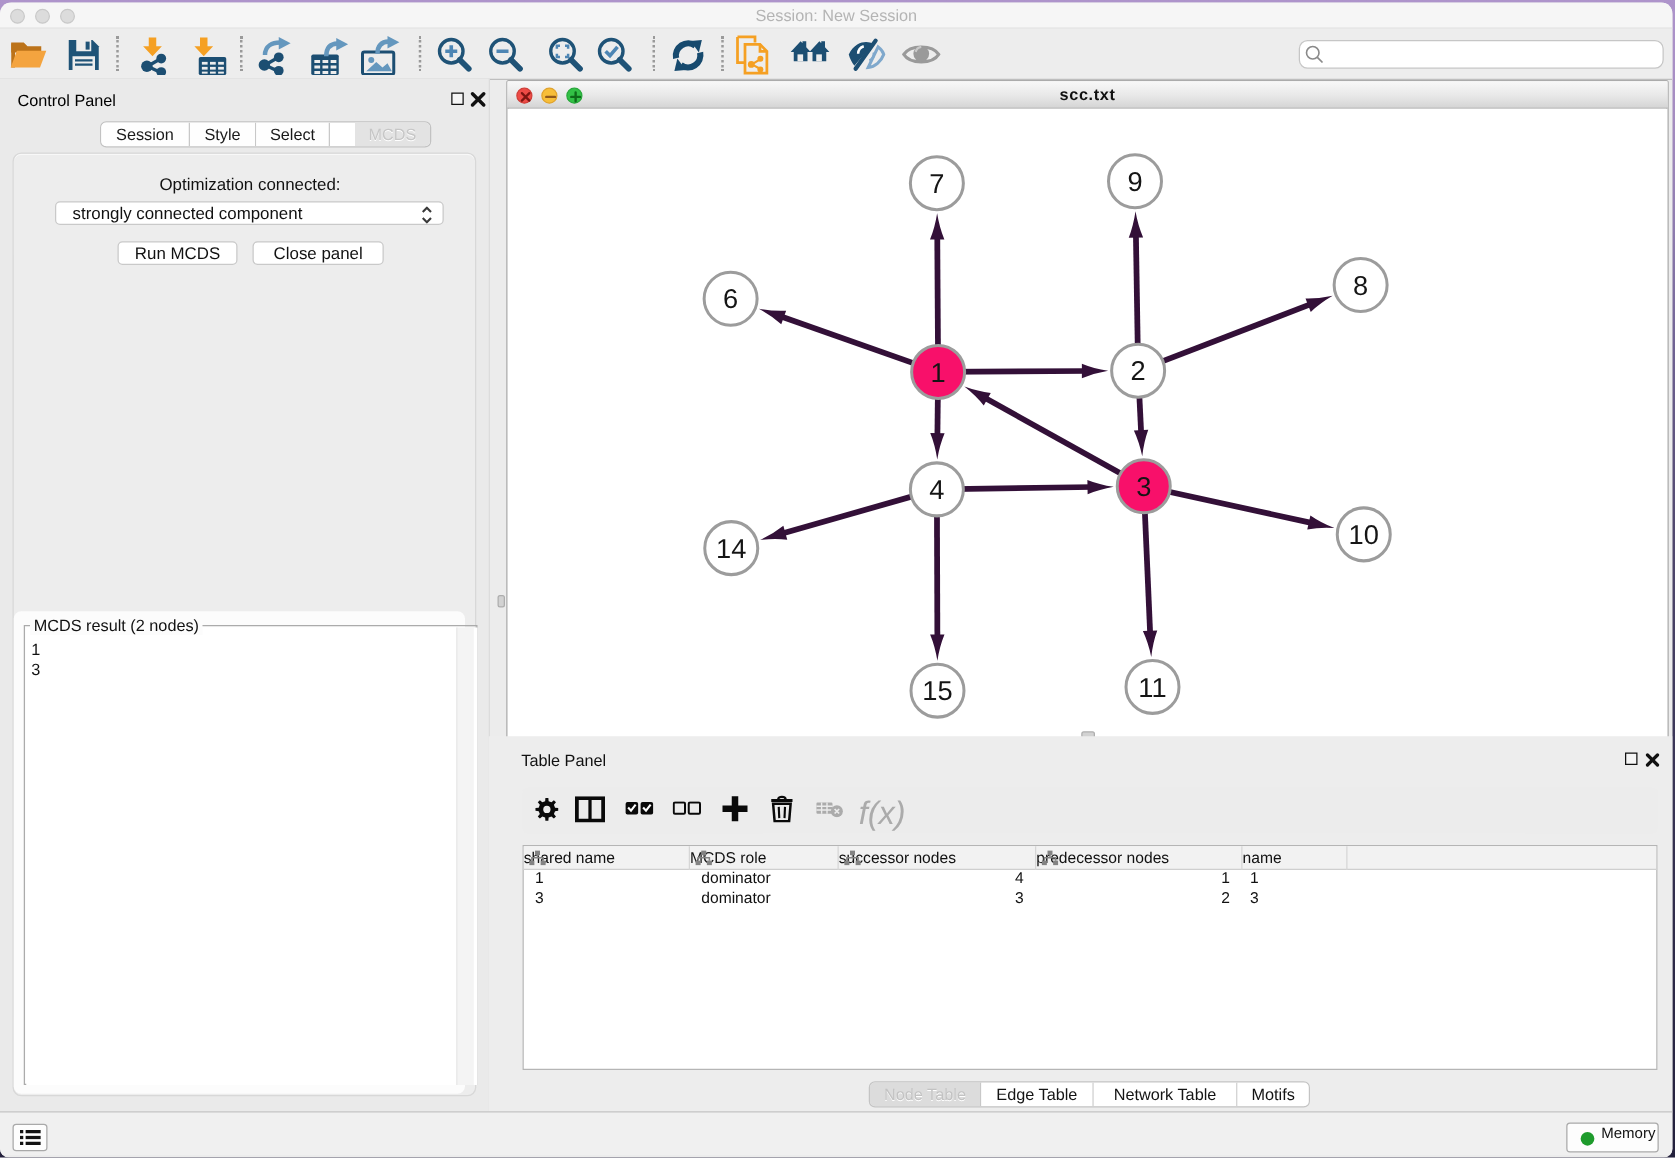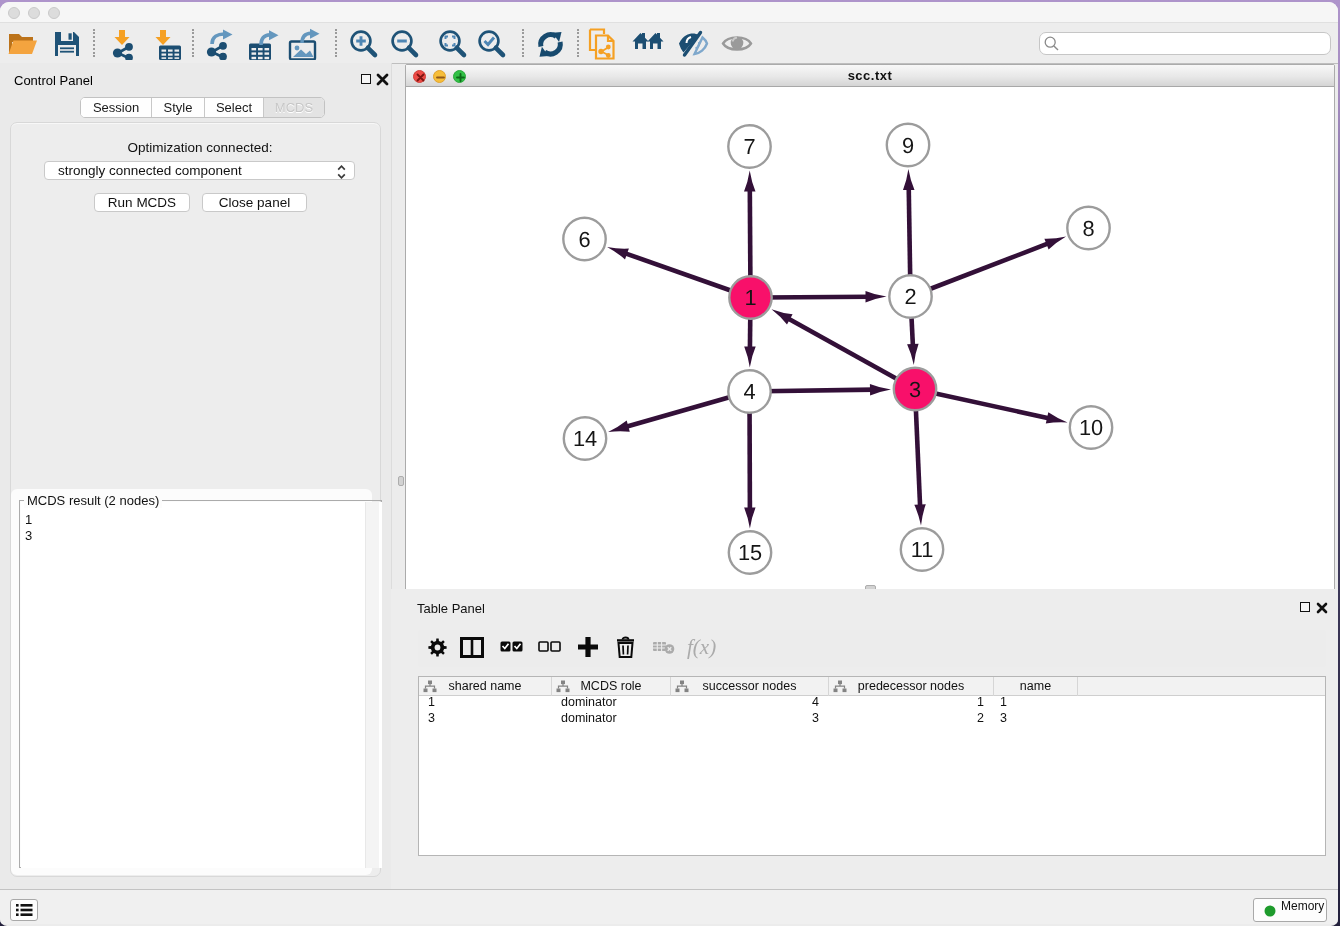--- a/index.html
+++ b/index.html
@@ -35,40 +35,41 @@
 #iframe-tb{position:absolute;left:0;top:0;width:100%;height:22px;background:linear-gradient(180deg,#F8F8F8,#E8E8E8 55%,#D5D5D5);border-bottom:1px solid #A8A8A8;}
 #iframe-title{position:absolute;top:3px;width:100%;text-align:center;font-weight:bold;font-size:13px;color:#111;letter-spacing:.5px;}
 .itl{position:absolute;top:4.5px;width:13px;height:13px;border-radius:50%;}
 #canvas{position:absolute;left:1px;top:22px;width:926px;height:500px;background:#FFF;overflow:hidden;}
 
 #tp{position:absolute;left:391px;top:587px;width:947px;height:300px;background:#EDEDED;padding-left:13px;}
 #tp-title{position:absolute;left:26px;top:12px;font-size:13px;color:#111;}
 #tp-toolbar{position:absolute;left:27px;top:41px;width:908px;height:37px;background:#ECECEC;border-radius:4px;}
 #tbl{position:absolute;left:27px;top:87px;width:908px;height:180px;background:#FFF;border:1px solid #B5B5B5;}
 #tbl-head{position:absolute;left:0;top:0;width:100%;height:19px;background:#F2F2F2;border-bottom:1px solid #CFCFCF;}
-.th{position:absolute;top:0;height:19px;font-size:12.5px;color:#111;text-align:center;line-height:19px;border-right:1px solid #D6D6D6;}
+.th{position:absolute;top:0;height:19px;font-size:12.5px;color:#111;line-height:19px;border-right:1px solid #D6D6D6;}
 .th svg{position:absolute;left:4px;top:3px;}
 .td{position:absolute;font-size:12.5px;color:#111;height:16px;line-height:16px;}
 #tp-tabs{position:absolute;left:304px;top:276px;height:21px;display:flex;border:1px solid #C4C4C4;border-radius:5px;overflow:hidden;}
 .tptab{height:100%;font-size:13px;color:#141414;display:flex;align-items:center;justify-content:center;background:#FFF;border-right:1px solid #C8C8C8;}
 .tptab.sel{background:#DCDCDC;color:#C2C2C2;text-shadow:0 1px 0 #fff;}
 .tptab:last-child{border-right:none;}
 
 #statusbar{position:absolute;left:0;top:887px;width:100%;height:35px;background:#F0F0F0;border-top:1px solid #C3C3C3;}
 #list-btn{position:absolute;left:10px;top:9px;width:28px;height:22px;background:#FDFDFD;border:1px solid #A9A9A9;border-radius:3px;}
 #mem-btn{position:absolute;right:11px;top:8px;width:74px;height:24px;background:#FDFDFD;border:1px solid #A9A9A9;border-radius:3px;font-size:12px;color:#111;}
 svg{display:block;}
 svg text{text-rendering:geometricPrecision;}
 </style></head>
 <body>
 <div id="win">
   <div id="titlebar">
     <div class="tl" style="left:8px;"></div>
     <div class="tl" style="left:28px;"></div>
     <div class="tl" style="left:48px;"></div>
+    <div id="title-text">Session: New Session</div>
   </div>
   <div id="toolbar">
     <svg class="tbi" style="left:6px;" viewBox="0 0 32 32">
         <path d="M3 6 L13 6 L16 9 L27 9 L27 14 L3 14 Z" fill="#BC731A"></path>
         <path d="M3 6 L3 26 L6 26 L6 12 Z" fill="#BC731A"></path>
         <path d="M7.5 12.5 L31 12.5 L26 26 L2.5 26 Z" fill="#F4A43F"></path>
       </svg>
     <svg class="tbi" style="left:51px;" viewBox="0 0 32 32">
         <path d="M4 4 L23 4 L28 9 L28 28 L4 28 Z" fill="#1F5377"></path>
         <rect x="10" y="4" width="12" height="9" fill="#EDEDED"></rect>
@@ -222,21 +223,21 @@
   <div id="cp">
     <div id="cp-title">Control Panel</div>
     <div class="mini-float" style="left:361px;top:11px;"></div>
     <svg style="position:absolute;left:376px;top:10px;" width="13" height="13" viewBox="0 0 13 13">
         <path d="M2 2 L11 11 M11 2 L2 11" stroke="#111" stroke-width="2.8" stroke-linecap="round"></path>
       </svg>
     <div id="cp-tabs">
       <div class="cptab" style="width:71px;">Session</div>
       <div class="cptab" style="width:53px;">Style</div>
       <div class="cptab" style="width:59px;">Select</div>
-      <div class="cptab" style="width:60px;">MCDS</div>
+      <div class="cptab" style="width:60px;margin-left:20px;">MCDS</div>
     </div>
     <div id="cp-panel"></div>
     <div id="opt-label">Optimization connected:</div>
     <div id="dropdown">strongly connected component
       <svg style="position:absolute;right:7px;top:2.5px;" width="11" height="14" viewBox="0 0 11 14">
           <path d="M2.2 4.6 L5.5 1.2 L8.8 4.6 M2.2 9.4 L5.5 12.8 L8.8 9.4" fill="none" stroke="#3A3A3A" stroke-width="1.7"></path>
         </svg>
     </div>
     <div class="btn" style="left:94px;top:130px;width:96px;">Run MCDS</div>
     <div class="btn" style="left:202px;top:130px;width:105px;">Close panel</div>
@@ -373,21 +374,21 @@
         </g>
         <g stroke="#EBEBEB" stroke-width="1.1">
           <line x1="0" y1="4" x2="13" y2="4"></line>
           <line x1="0" y1="7" x2="13" y2="7"></line>
           <line x1="4.3" y1="1" x2="4.3" y2="10"></line>
           <line x1="8.6" y1="1" x2="8.6" y2="10"></line>
         </g>
         <circle cx="16.5" cy="8" r="4.8" fill="#ABABAB"></circle>
         <path d="M14.7 6.2 L18.3 9.8 M18.3 6.2 L14.7 9.8" stroke="#EBEBEB" stroke-width="1.4"></path>
       </svg>
-    <div style="position:absolute;left:296px;top:46px;font-family:Liberation Serif, serif;font-style:italic;font-size:21px;color:#ABABAB;">f(x)</div>
+    <div style="position:absolute;left:296px;top:46px;font-family:Liberation Sans, sans-serif;font-style:italic;font-size:26px;color:#ABABAB;">f(x)</div>
     <div id="tbl">
       <div id="tbl-head">
         <div class="th" style="left:0;width:133px;"><svg width="14" height="13" viewBox="0 0 14 13">
               <g fill="#838383">
                 <rect x="5" y="0.5" width="4" height="3.6"></rect>
                 <rect x="0.5" y="8.5" width="4" height="3.6"></rect>
                 <rect x="9.5" y="8.5" width="4" height="3.6"></rect>
               </g>
               <g stroke="#838383" stroke-width="1.2" fill="none">
                 <path d="M7 4 L7 6.2 M2.5 8.6 L2.5 6.2 L11.5 6.2 L11.5 8.6"></path>
@@ -428,20 +429,26 @@
       <div class="td" style="left:9px;top:17px;">1</div>
       <div class="td" style="left:142px;top:17px;">dominator</div>
       <div class="td" style="left:300px;top:17px;width:100px;text-align:right;">4</div>
       <div class="td" style="left:465px;top:17px;width:100px;text-align:right;">1</div>
       <div class="td" style="left:581px;top:17px;">1</div>
       <div class="td" style="left:9px;top:33px;">3</div>
       <div class="td" style="left:142px;top:33px;">dominator</div>
       <div class="td" style="left:300px;top:33px;width:100px;text-align:right;">3</div>
       <div class="td" style="left:465px;top:33px;width:100px;text-align:right;">2</div>
       <div class="td" style="left:581px;top:33px;">3</div>
+    </div>
+    <div id="tp-tabs">
+      <div class="tptab sel" style="width:89px;">Node Table</div>
+      <div class="tptab" style="width:90px;">Edge Table</div>
+      <div class="tptab" style="width:115px;">Network Table</div>
+      <div class="tptab" style="width:57px;">Motifs</div>
     </div>
   </div>
   <div id="statusbar">
     <div id="list-btn">
         <svg width="26" height="20" viewBox="0 0 26 20">
           <g fill="#111">
             <rect x="5" y="4" width="2.6" height="2.6"></rect>
             <rect x="9.5" y="4" width="12" height="2.6"></rect>
             <rect x="5" y="8.7" width="2.6" height="2.6"></rect>
             <rect x="9.5" y="8.7" width="12" height="2.6"></rect>

